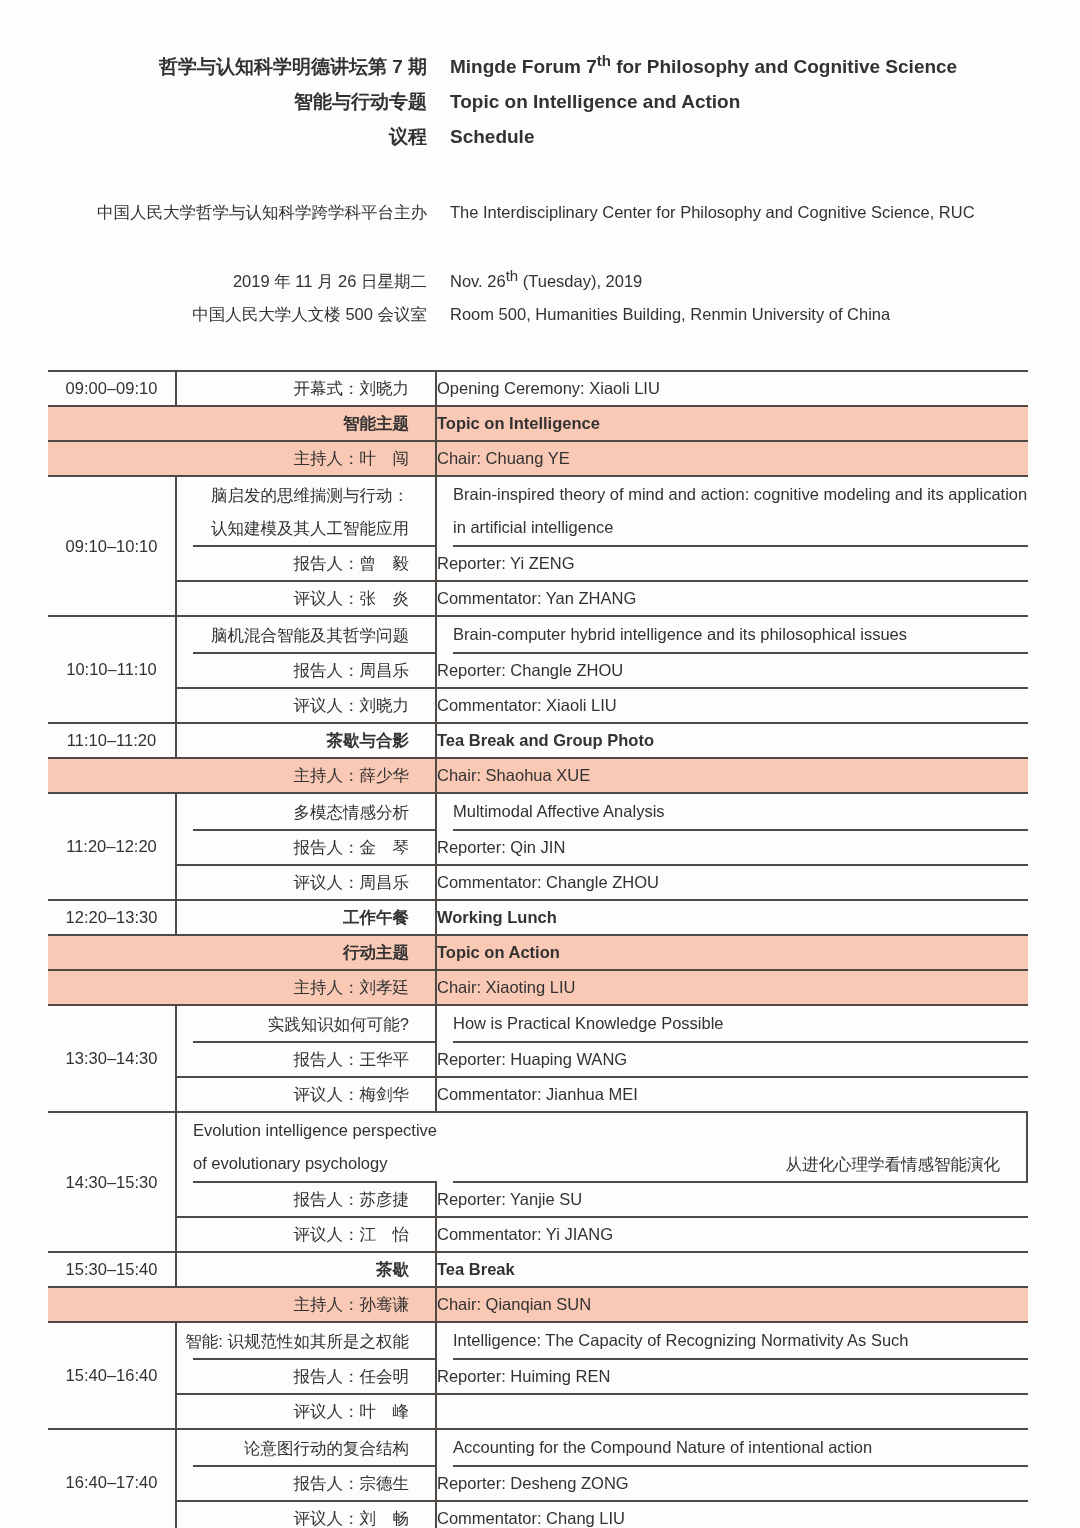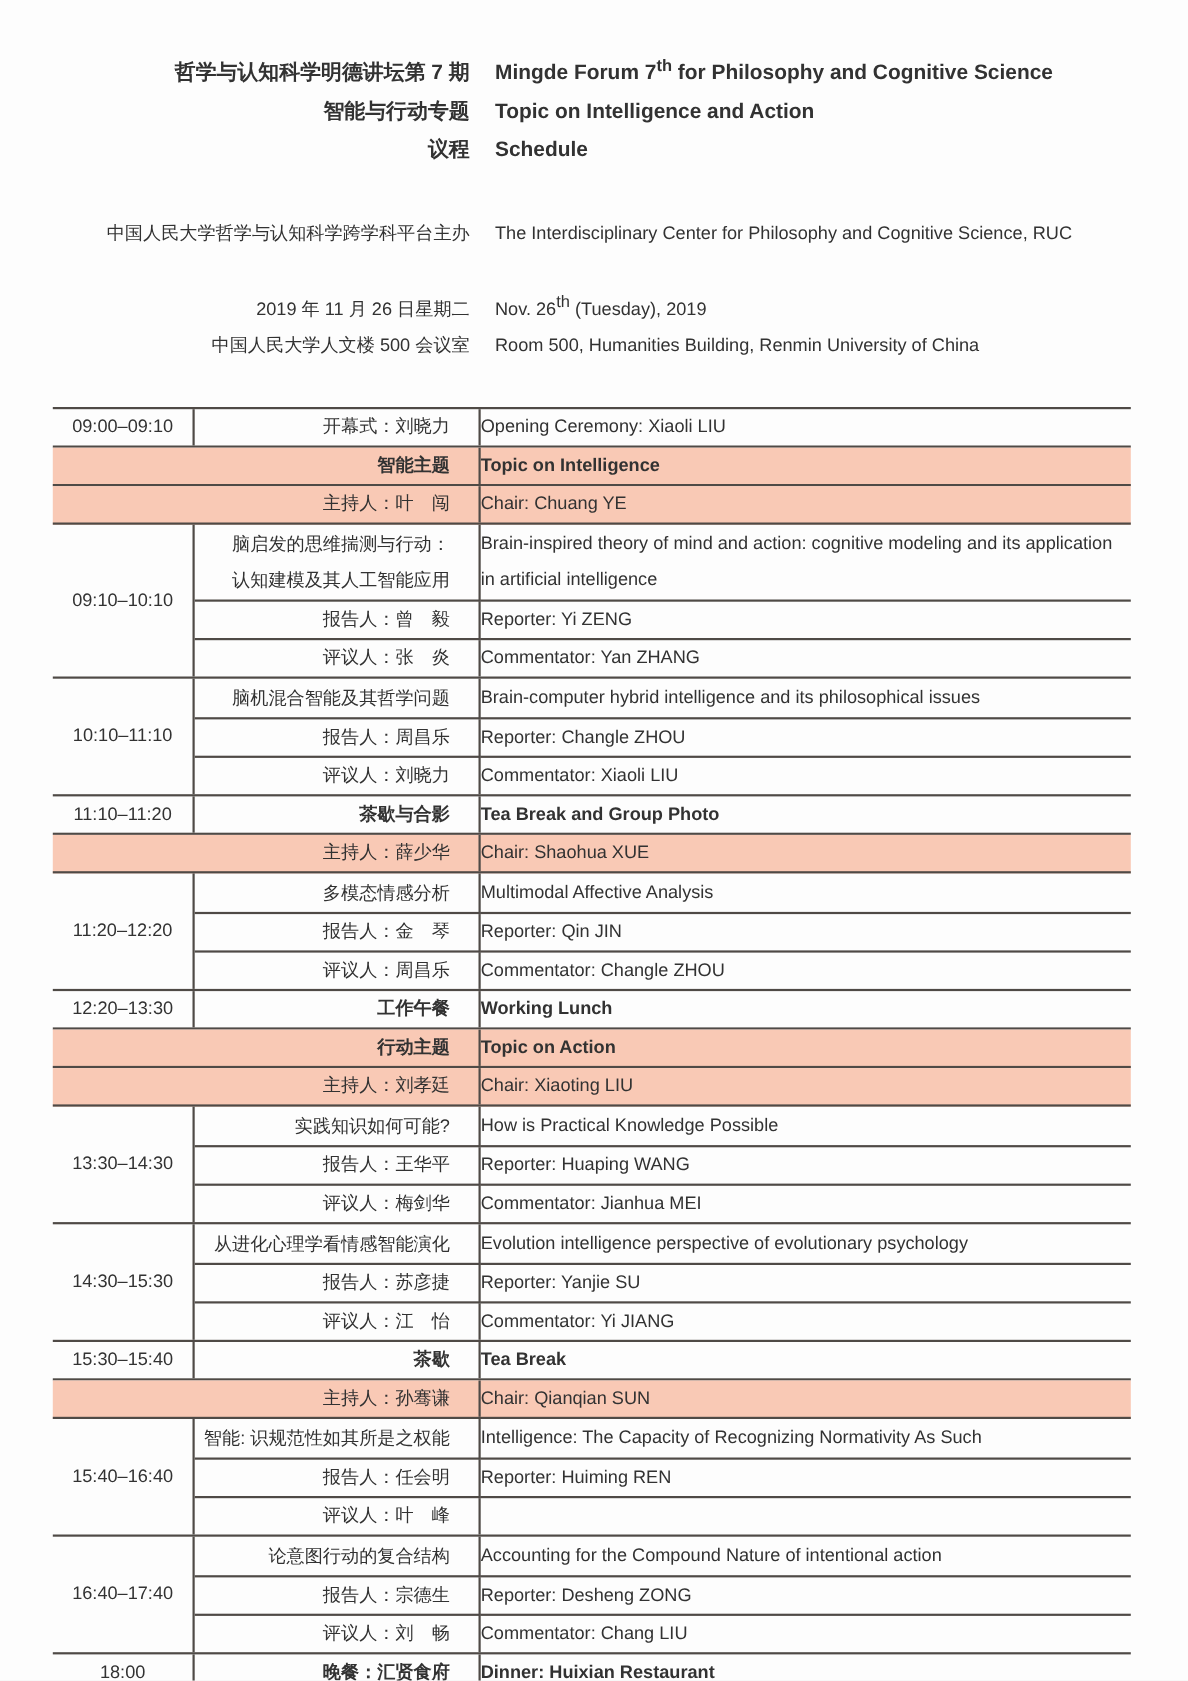--- a/index.html
+++ b/index.html
@@ -59,21 +59,21 @@
   .cell.en{}
 
   .r-simple{display:grid;grid-template-columns:129px 260px 1fr;}
   .r-simple.bold .zh,.r-simple.bold .en{font-weight:700;}
 
   .r-band{display:grid;grid-template-columns:389px 1fr;background:var(--pink);}
   .r-band.topic .zh,.r-band.topic .en{font-weight:700;}
 
   .r-session{display:grid;grid-template-columns:129px 260px 1fr;}
   .r-session .time{grid-column:1;grid-row:1/4;}
-  .r-session .title{border-bottom:2px solid var(--line);}
+  .r-session .title{border-bottom:2px solid var(--line);margin-left:16px;}
   .r-session .sub{border-bottom:2px solid var(--line);}
   .zh-title{flex-direction:column;align-items:flex-end;justify-content:center;}
   .zh-title .tline{line-height:33px;white-space:nowrap;}
   .en-title{line-height:33px;padding-top:1px;padding-bottom:1px;}
   .r-session .sub,.r-session .last{line-height:33px;}
 </style>
 </head>
 <body>
 
 <div class="page">
@@ -189,24 +189,24 @@
           <div class="tline">实践知识如何可能?</div>
         </div>
     <div class="cell en title en-title">How is Practical Knowledge Possible</div>
     <div class="cell zh sub">报告人：王华平</div>
     <div class="cell en sub">Reporter: Huaping WANG</div>
     <div class="cell zh last">评议人：梅剑华</div>
     <div class="cell en last">Commentator: Jianhua MEI</div>
   </div>
       <div class="trow r-session">
     <div class="cell time">14:30–15:30</div>
+    <div class="cell en title en-title">Evolution intelligence perspective of evolutionary psychology</div>
     <div class="cell zh title zh-title">
           <div class="tline">从进化心理学看情感智能演化</div>
         </div>
-    <div class="cell en title en-title">Evolution intelligence perspective of evolutionary psychology</div>
     <div class="cell zh sub">报告人：苏彦捷</div>
     <div class="cell en sub">Reporter: Yanjie SU</div>
     <div class="cell zh last">评议人：江　怡</div>
     <div class="cell en last">Commentator: Yi JIANG</div>
   </div>
       <div class="trow r-simple bold">
     <div class="cell time">15:30–15:40</div>
     <div class="cell zh">茶歇</div>
     <div class="cell en">Tea Break</div>
   </div>

